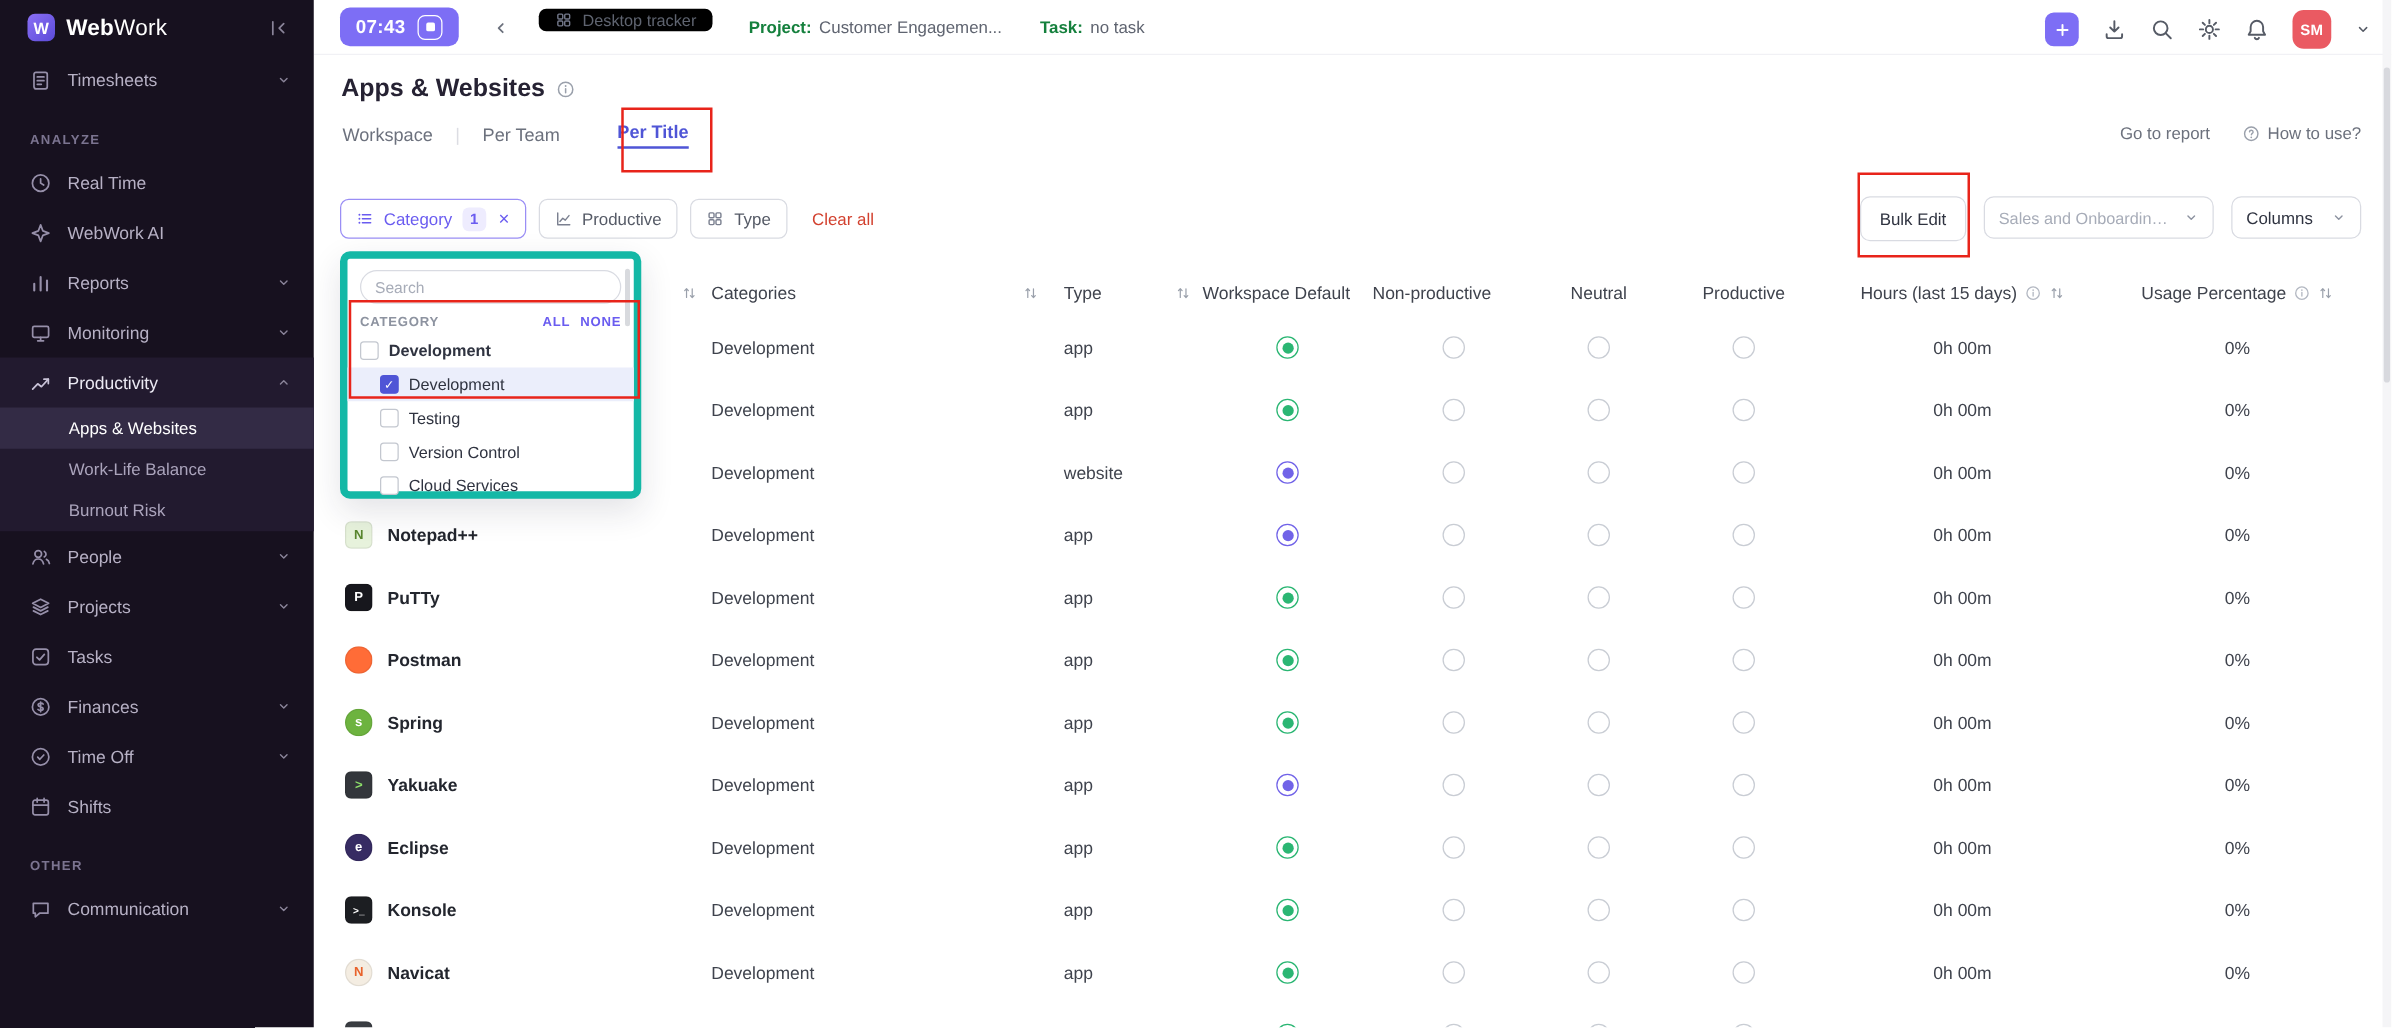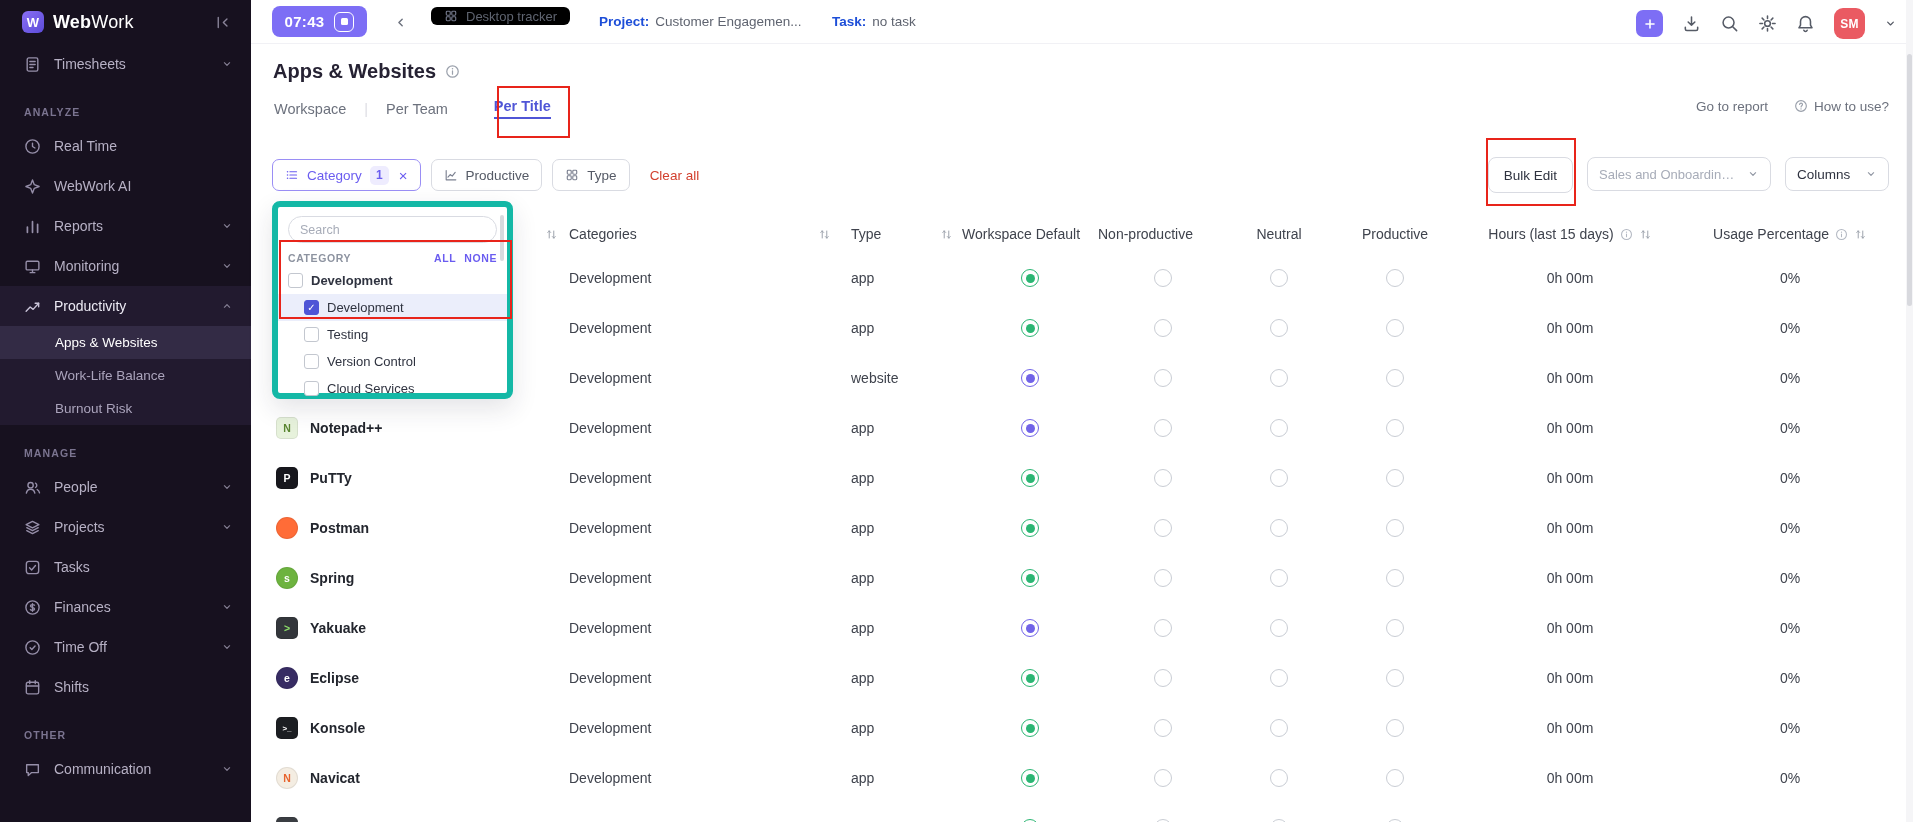--- a/index.html
+++ b/index.html
@@ -34,21 +34,21 @@
          display:flex;align-items:center;justify-content:center;gap:10px;cursor:pointer}
   .timer-time{color:#fff;font-size:15px;font-weight:700;letter-spacing:.3px}
   .stop-btn{width:20px;height:20px;border:1.8px solid #fff;border-radius:6px;display:flex;align-items:center;justify-content:center;cursor:pointer}
   .stop-sq{width:7px;height:7px;background:#fff;border-radius:1.5px}
   .back{position:absolute;left:142px;top:15px;width:15px;height:15px;color:#6c717d;cursor:pointer}
   .tracker{position:absolute;left:180px;top:7px;height:18px;border-radius:6px;background:#000000;color:#5f6470;
            display:flex;align-items:center;gap:8px;padding:0 13px;font-size:13px;cursor:pointer}
   .tracker .t-ic{width:14px;height:14px;color:#73788a}
   .meta{position:absolute;top:14px;display:flex;align-items:center;gap:6px;font-size:13.5px}
   .meta.project{left:348px}.meta.task{left:581px}
-  .m-label{font-weight:700;color:#1d4ed8}
+  .m-label{font-weight:700;color:#15803d}
   .m-value{color:#5f6470;cursor:pointer}
   .top-right{position:absolute;right:16px;top:8px;display:flex;align-items:center;gap:19px}
   .plus-btn{width:27px;height:27px;border:none;border-radius:7px;background:var(--accent);color:#fff;display:flex;
             align-items:center;justify-content:center;cursor:pointer}
   .plus-btn .icon{width:14px;height:14px}
   .tbi{width:19px;height:19px;color:#565b66;cursor:pointer}
   .avatar{width:31px;height:31px;border-radius:9px;background:var(--avatar-bg);color:#fff;font-size:12px;font-weight:700;
           display:flex;align-items:center;justify-content:center;letter-spacing:.3px;cursor:pointer}
   .top-chev{width:13px;height:13px;color:#565b66;cursor:pointer}
 
@@ -57,21 +57,21 @@
   .title-row{position:absolute;left:22px;top:16px;display:flex;align-items:center;gap:9px}
   .title-row h1{font-size:20px;font-weight:700;color:#262233}
   .title-row .info{width:15px;height:15px;color:#9aa0ab;cursor:pointer}
   .tabs-row{position:absolute;left:23px;top:54px;display:flex;align-items:center;font-size:14.5px;color:#6c717d}
   .tab{cursor:pointer}
   .tab-div{margin:0 18px;color:#dcdde3}
   .tab.pt{margin-left:46px}
   .tab.active{color:var(--indigo);font-weight:700;padding-bottom:3px;border-bottom:2px solid var(--indigo)}
   .tab-links{position:absolute;right:24px;top:55px;display:flex;align-items:center;gap:26px;font-size:13.5px;color:#6c717d}
   .tab-links span{cursor:pointer}
-  .htu{display:flex;align-items:flex-start;gap:6px}
+  .htu{display:flex;align-items:flex-end;gap:6px}
   .htu .q{width:14px;height:14px;color:#9aa0ab}
 
   .filter-row{position:absolute;left:21px;right:24px;top:111px;height:40px;display:flex;align-items:center}
   .chips{display:flex;align-items:center;gap:10px}
   .chip{height:32px;border:1px solid #d9dbe2;border-radius:7px;background:#fff;display:flex;align-items:center;gap:8px;
         padding:0 12px;font-size:13.5px;color:#555a66;cursor:pointer}
   .chip .c-ic{width:14px;height:14px;color:#7b8090}
   .chip.cat{border-color:#9a8ef5;color:var(--purple)}
   .chip.cat .c-ic{color:var(--purple)}
   .badge{min-width:19px;height:19px;border-radius:5px;background:#eeecfe;color:var(--purple);font-size:12px;font-weight:700;
@@ -216,21 +216,20 @@
           <span class="icon chev">
             <svg viewBox="0 0 16 16" fill="none" stroke="currentColor" stroke-width="1.5" stroke-linecap="round" stroke-linejoin="round">
               <path d="M4.5 9.7 8 6.2l3.5 3.5"></path>
             </svg>
           </span>
         </div>
         <div class="sub-item active">Apps &amp; Websites</div>
         <div class="sub-item">Work-Life Balance</div>
         <div class="sub-item">Burnout Risk</div>
       </div>
-      <div class="section-label">MANAGE</div>
       <div class="nav-item">
         <span class="icon nicon">
           <svg viewBox="0 0 16 16" fill="none" stroke="currentColor" stroke-width="1.3" stroke-linecap="round" stroke-linejoin="round">
             <circle cx="6.2" cy="5.8" r="2.5"></circle>
             <path d="M2.2 13.3c.5-2.4 2-3.7 4-3.7s3.5 1.3 4 3.7"></path>
             <path d="M10.8 3.9a2.3 2.3 0 010 4.1M12.4 9.9c1.2.5 1.9 1.6 2.2 3.1"></path>
           </svg>
         </span>
         <span class="nav-label">People</span>
         <span class="icon chev">

